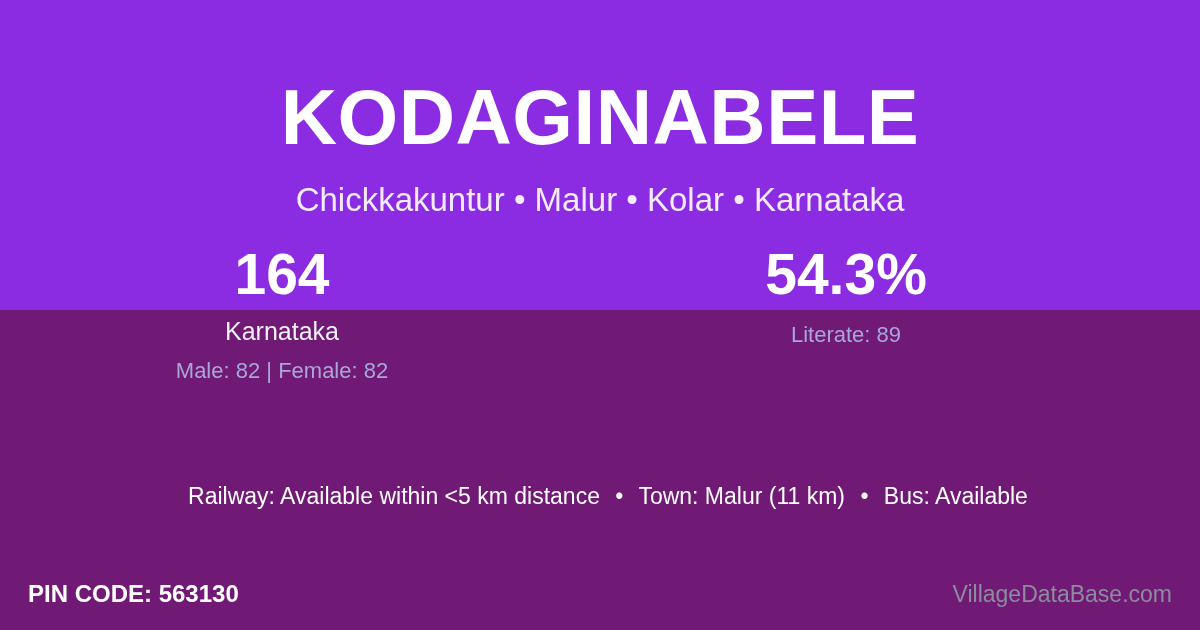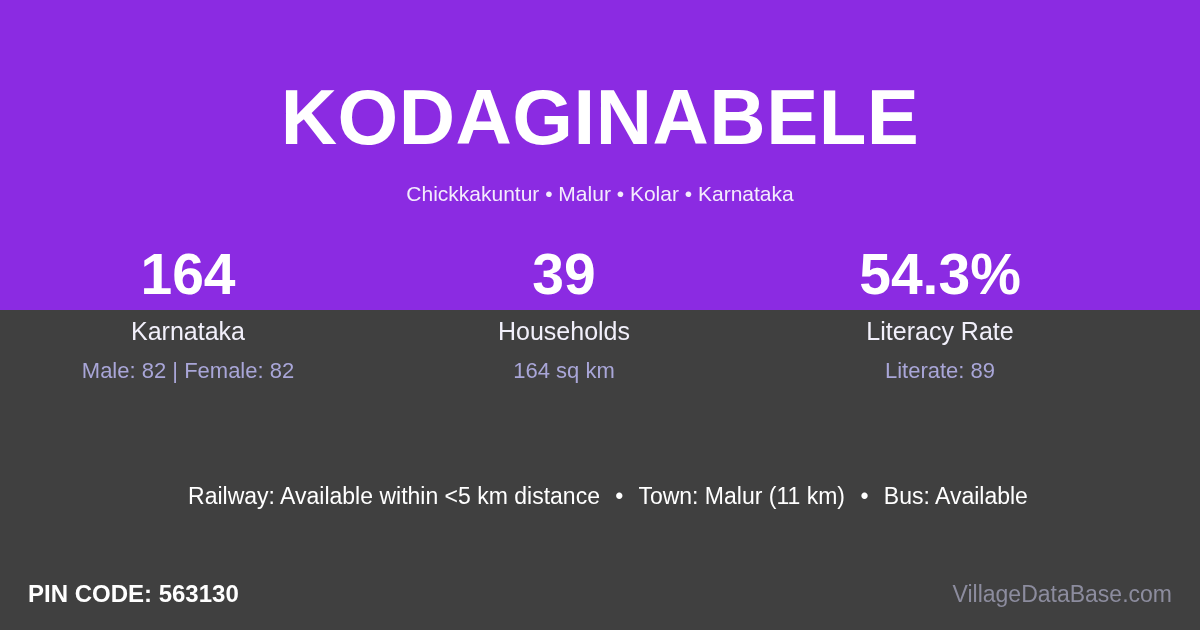--- a/index.html
+++ b/index.html
@@ -11,21 +11,21 @@
     height: 630px;
     overflow: hidden;
     font-family: "Liberation Sans", sans-serif;
     background: #1c06b0;
   }
 
   .card {
     position: relative;
     width: 1200px;
     height: 630px;
-    background: #404040;
+    background: #701a75;
     overflow: hidden;
   }
 
   
   .band-purple {
     position: absolute;
     left: 0;
     top: 0;
     width: 1200px;
     height: 310px;
@@ -55,21 +55,21 @@
     letter-spacing: 0.5px;
     color: #ffffff;
     text-align: center;
     white-space: nowrap;
   }
 
   .village-subtitle {
     margin: 0;
     padding: 0;
     margin-top: 27px;
-    font-size: 21px;
+    font-size: 33px;
     line-height: 1;
     font-weight: 400;
     color: #f4ecfd;
     text-align: center;
     white-space: nowrap;
   }
 
   
   .stats-row {
     position: absolute;
@@ -180,29 +180,23 @@
   </div>
 
   <div class="stats-row">
 
     <div class="stat-col">
       <div class="stat-value">164</div>
       <div class="stat-label">Karnataka</div>
       <div class="stat-sub">Male: 82 | Female: 82</div>
     </div>
 
-    <div class="stat-col">
-      <div class="stat-value">39</div>
-      <div class="stat-label">Households</div>
-      <div class="stat-sub">164 sq km</div>
-    </div>
 
     <div class="stat-col">
       <div class="stat-value">54.3%</div>
-      <div class="stat-label">Literacy Rate</div>
       <div class="stat-sub">Literate: 89</div>
     </div>
 
   </div>
 
   <div class="amenities">
     <span>Railway: Available within &lt;5 km distance</span>
     <span class="sep">•</span>
     <span>Town: Malur (11 km)</span>
     <span class="sep">•</span>

